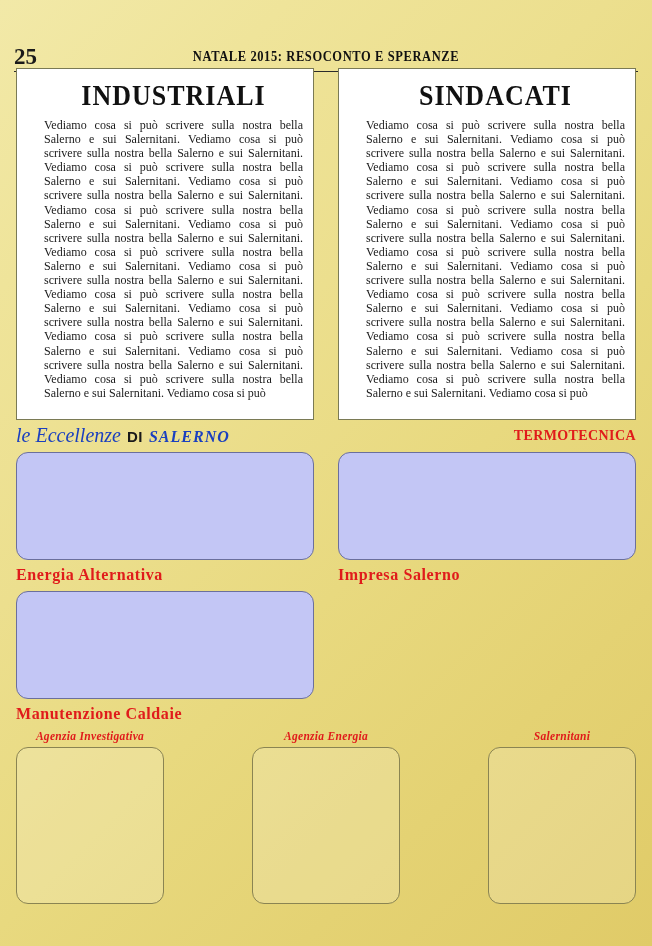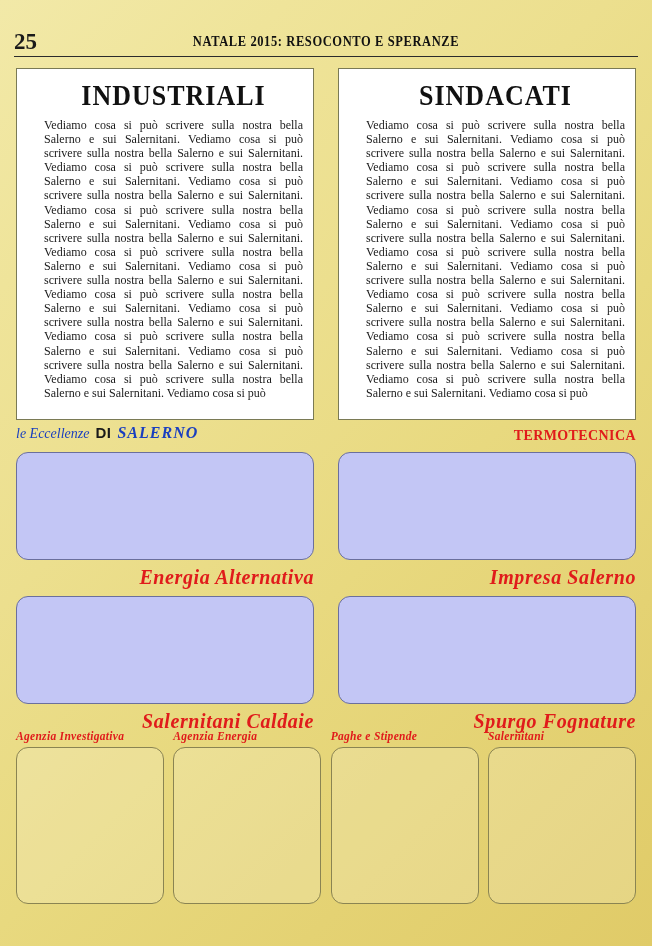--- a/index.html
+++ b/index.html
@@ -17,21 +17,21 @@
     position: relative;
     width: 652px;
     height: 946px;
     background: linear-gradient(135deg, #f2e9a8 0%, #efe49a 18%, #ecdf8e 38%, #e8d97f 58%, #e4d273 78%, #e0cb68 100%);
     box-sizing: border-box;
     overflow: hidden;
   }
   
   .header {
     position: absolute;
-    top: 1px;
+    top: 16px;
     left: 0;
     width: 652px;
     height: 56px;
   }
   .page-number {
     position: absolute;
     left: 14px;
     top: 28px;
     font-family: "Liberation Serif", serif;
     font-weight: bold;
@@ -113,21 +113,21 @@
   }
   .banner-left {
     position: absolute;
     left: 0;
     top: 0;
     white-space: nowrap;
   }
   .banner-le {
     font-family: "Liberation Serif", serif;
     font-style: italic;
-    font-size: 14px;
+    font-size: 20px;
     color: #1a3fbf;
   }
   .banner-di {
     font-family: "Liberation Sans", sans-serif;
     font-weight: bold;
     font-size: 15px;
     color: #1a1a1a;
     letter-spacing: 0.5px;
     padding: 0 2px;
   }
@@ -170,45 +170,44 @@
   }
   .ad-box {
     width: 298px;
     height: 108px;
     background: #c3c6f5;
     border: 1px solid #6b6f9c;
     border-radius: 12px;
     box-sizing: border-box;
   }
   .ad-caption {
-    text-align: right;
-    font-family: "Liberation Serif", serif;
-    font-style: italic;
-    font-weight: bold;
-    font-size: 20px;
+    text-align: left;
+    font-family: "Liberation Serif", serif;
+    font-weight: bold;
+    font-size: 16px;
     color: #e01b1b;
     letter-spacing: 0.6px;
     margin-top: 6px;
     margin-bottom: 7px;
   }
 
   
   .ads-small {
     position: absolute;
     left: 16px;
     top: 730px;
     width: 620px;
     display: flex;
     justify-content: space-between;
   }
   .ad-small-cell {
     width: 148px;
   }
   .ad-small-caption {
-    text-align: left;
+    text-align: center;
     font-family: "Liberation Serif", serif;
     font-style: italic;
     font-weight: bold;
     font-size: 11.5px;
     color: #e01b1b;
     letter-spacing: 0.3px;
     margin-bottom: 5px;
     white-space: nowrap;
   }
   .ad-small-box {
@@ -263,46 +262,38 @@
       </div>
       <div class="ad-cell">
         <div class="ad-box"></div>
         <div class="ad-caption">Impresa Salerno</div>
       </div>
     </div>
 
     <div class="ad-row">
       <div class="ad-cell">
         <div class="ad-box"></div>
-        <div class="ad-caption">Salernitani Caldaie</div>
-      </div>
-      <div class="ad-cell">
-        <div class="ad-box"></div>
-        <div class="ad-caption">Spurgo Fognature</div>
+        <div class="ad-caption">Manutenzione Caldaie</div>
       </div>
     </div>
 
   </div>
 
   <div class="ads-small">
 
     <div class="ad-small-cell">
       <div class="ad-small-caption">Agenzia Investigativa</div>
       <div class="ad-small-box"></div>
     </div>
 
     <div class="ad-small-cell">
       <div class="ad-small-caption">Agenzia Energia</div>
       <div class="ad-small-box"></div>
     </div>
 
-    <div class="ad-small-cell">
-      <div class="ad-small-caption">Paghe e Stipende</div>
-      <div class="ad-small-box"></div>
-    </div>
 
     <div class="ad-small-cell">
       <div class="ad-small-caption">Salernitani</div>
       <div class="ad-small-box"></div>
     </div>
 
   </div>
 
 </div>
 

